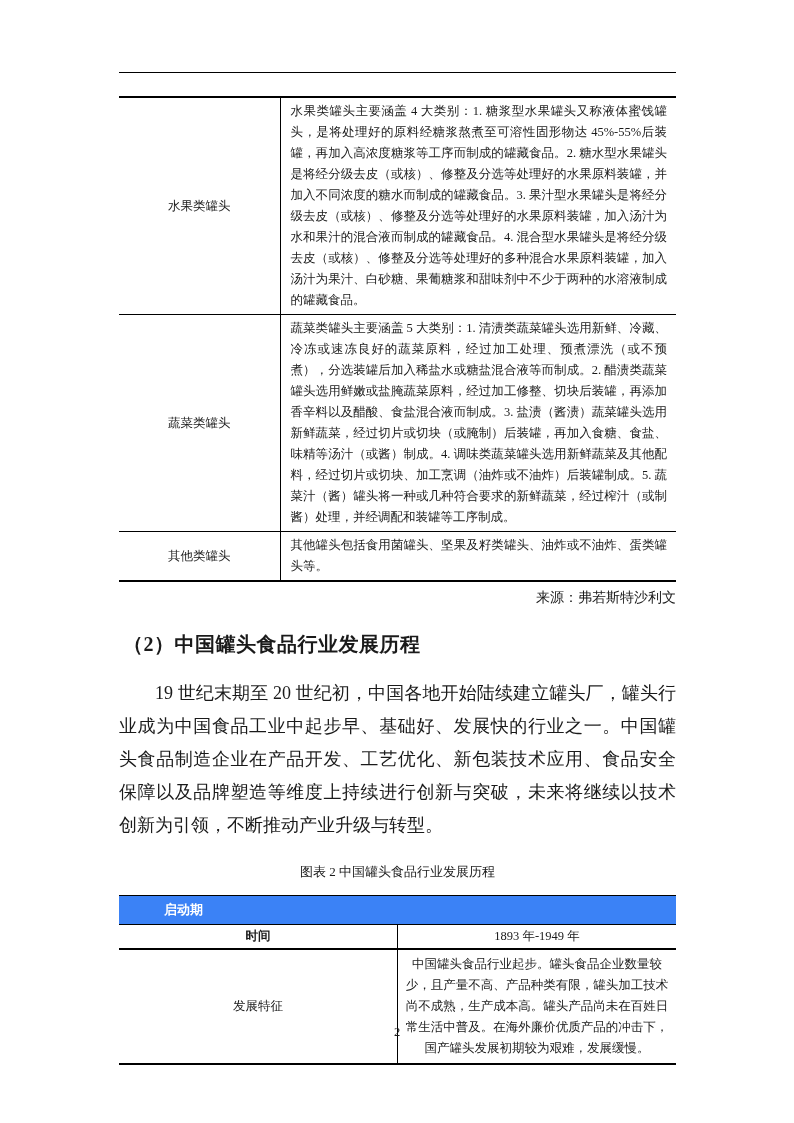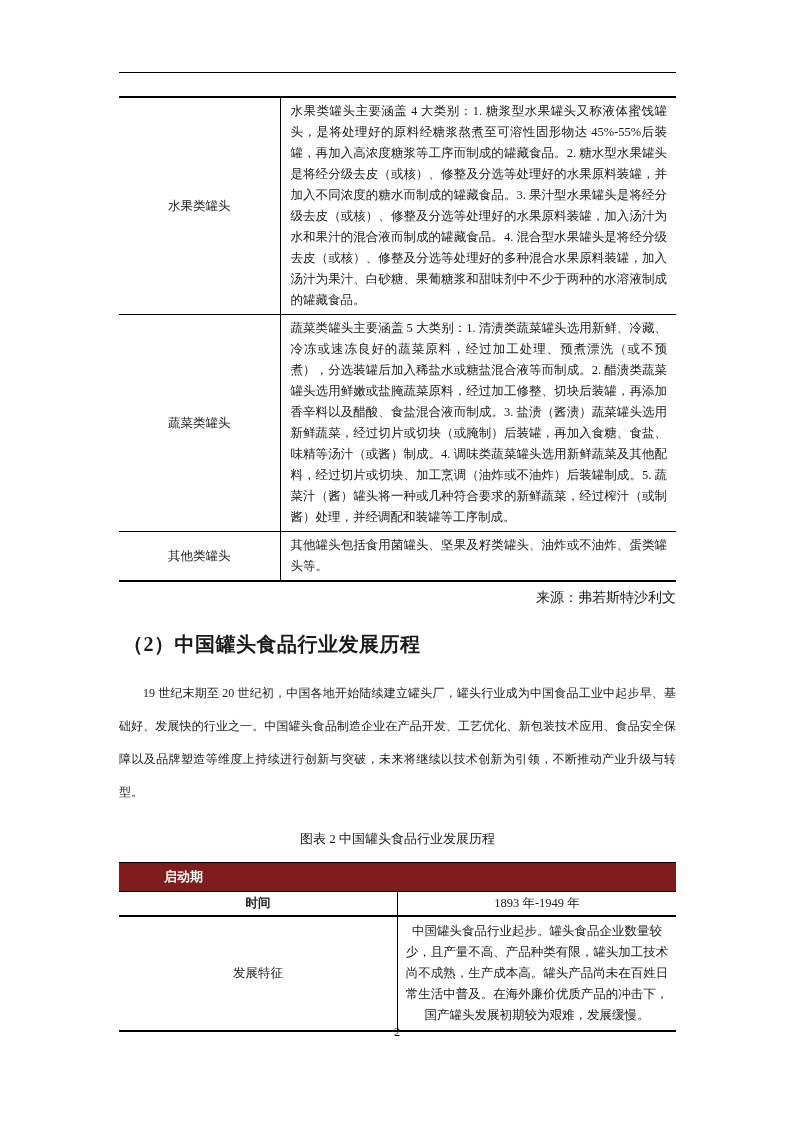--- a/index.html
+++ b/index.html
@@ -58,21 +58,21 @@
   
   .sec-heading {
     margin-top: 24px;
     margin-left: 4px;
     font-size: 20px;
     font-weight: bold;
     letter-spacing: 0.5px;
   }
   .body-para {
     margin-top: 19px;
-    font-size: 12px;
+    font-size: 18px;
     line-height: 33px;
     text-align: justify;
     text-indent: 2em;
   }
   .fig-caption {
     margin-top: 21px;
     text-align: center;
     font-size: 13px;
     font-weight: normal;
   }
@@ -80,21 +80,21 @@
   table.phase-table {
     margin-top: 14px;
     width: 557px;
     border-collapse: collapse;
     table-layout: fixed;
     border-top: 1px solid #000;
     border-bottom: 2.5px solid #000;
     font-size: 12.5px;
   }
   table.phase-table td.phase-header {
-    background: #7f1d1d;
+    background: #3b82f6;
     color: #ffffff;
     font-weight: bold;
     padding: 5px 0 5px 45px;
     font-size: 13px;
   }
   table.phase-table tr.time-row td {
     border-top: 1px solid #000;
     padding: 3px 6px;
   }
   table.phase-table tr.feature-row td {

